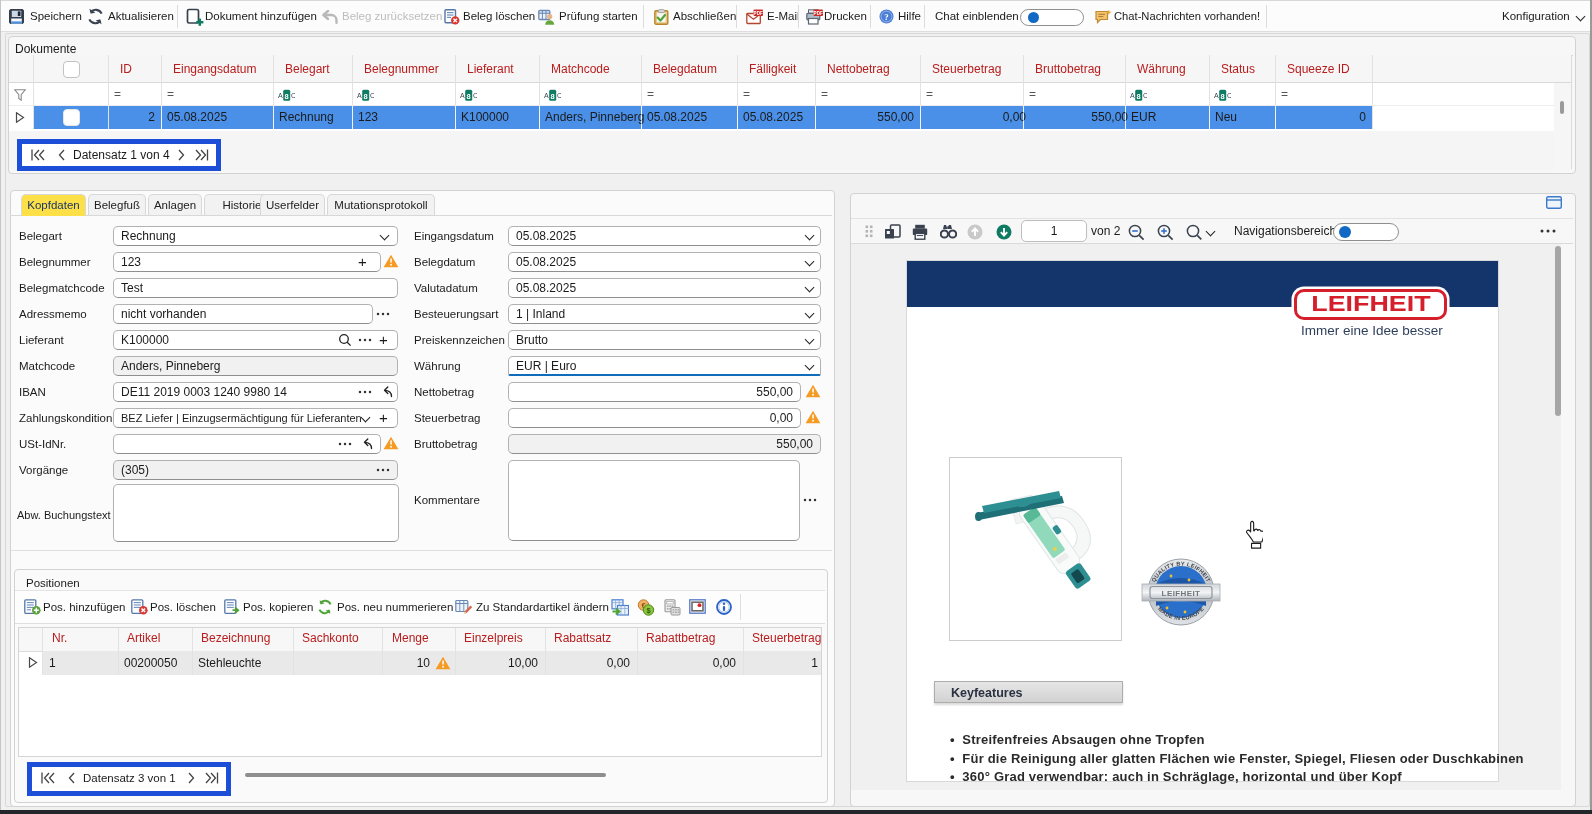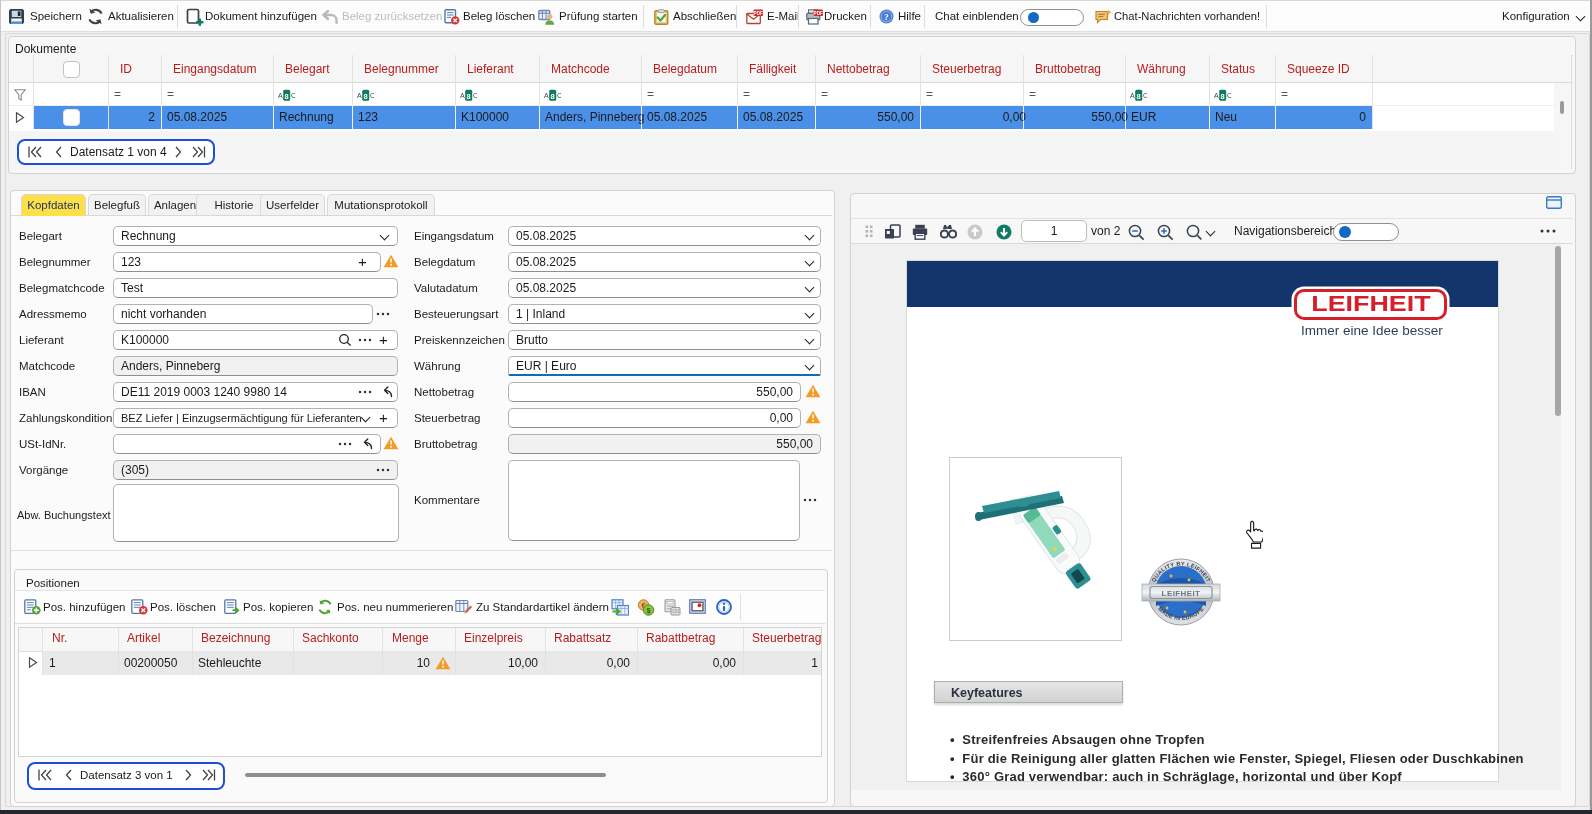--- a/index.html
+++ b/index.html
@@ -11,21 +11,21 @@
 .tab.act{height:22px;background:#fde047;color:#1c3668;z-index:3}
 .lb{position:absolute;line-height:20px;white-space:nowrap;font-size:11.5px}
 .chv{position:absolute;width:6px;height:6px;border-right:1.4px solid #222;border-bottom:1.4px solid #222;transform:rotate(45deg)}
 .sep{position:absolute;top:4px;width:1px;height:23px;background:#dcdcdc}
 .tbtxt{position:absolute;top:0;line-height:31px;color:#1b1b1b;font-size:11.5px}
 .warn{position:absolute}
 .num{text-align:right;padding:0 7px 0 0}
 .hdc{position:absolute;line-height:28px;color:#b91c1c;padding-left:6px;white-space:nowrap}
 .cell{position:absolute;line-height:23px;white-space:nowrap}
 .colsep{position:absolute;width:1px;background:#e2e2e2}
-.pgbar{position:absolute;background:#fff;border:2px solid #1d4ed8;border-radius:8px;color:#333}
+.pgbar{position:absolute;background:#fff;border:5px solid #1d4ed8;border-radius:0;color:#333}
 .pgtxt{position:absolute;top:0;line-height:22px;color:#1b1b1b}
 #pos .pgtxt{font-size:11.5px}
 .gb{position:absolute;background:linear-gradient(#e6e6e6,#d2d2d2);border:1px solid #adadad;box-shadow:0 2px 2px rgba(0,0,0,.15);color:#2a3140;font-weight:700;font-size:12.5px}
 svg{display:block}
 </style></head>
 <body>
 
 <div class="ab" style="left:0;top:0;width:1592px;height:1px;background:#d8d8d8"></div>
 <div class="ab" style="left:0;top:0;width:1px;height:810px;background:#c6c6c6"></div>
 <div class="ab" style="left:1590px;top:0;width:2px;height:810px;background:#9a9a9a"></div>
@@ -289,21 +289,21 @@
         <line x1="13.5" y1="0.5" x2="13.5" y2="11.5"></line>
       </g>
     </svg>
 </div>
 
 <div class="pnl" style="left:10px;top:190px;width:823px;height:615px;background:#fbfbfb"></div>
 <div class="ab" id="tabs" style="left:10px;top:194px;width:822px;height:22px">
 <div class="ab" style="left:0;top:21px;width:822px;height:1px;background:#d8d8d8"></div>
 <div class="ab tab" style="left:78px;width:58px">Belegfuß</div>
 <div class="ab tab" style="left:138px;width:54px">Anlagen</div>
-<div class="ab tab" style="left:186px;width:76px">Historie</div>
+<div class="ab tab" style="left:194px;width:76px">Historie</div>
 <div class="ab tab" style="left:250px;width:65px">Userfelder</div>
 <div class="ab tab" style="left:317px;width:108px">Mutationsprotokoll</div>
 <div class="ab tab act" style="left:11px;width:65px">Kopfdaten</div>
 </div>
 <div class="ab" style="left:11px;top:550px;width:821px;height:1px;background:#e0e0e0"></div>
 
 <span class="lb" style="left:19px;top:226px">Belegart</span>
 <div class="fd" style="left:113px;top:226px;width:285px">Rechnung</div>
 <span class="chv" style="left:381px;top:232px"></span>
 <span class="lb" style="left:19px;top:252px">Belegnummer</span>

